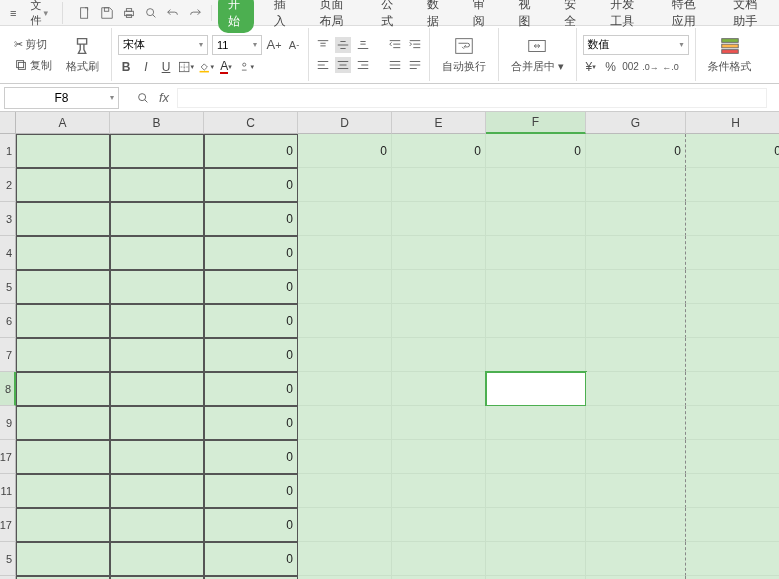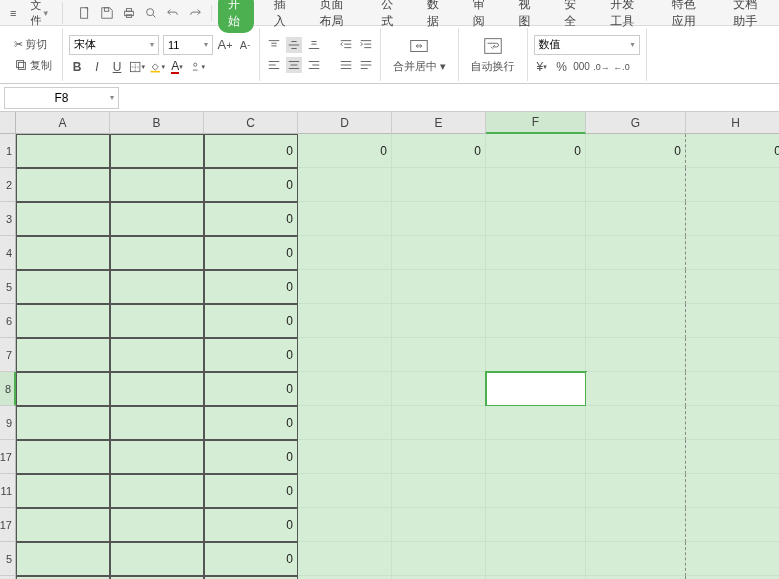--- a/index.html
+++ b/index.html
@@ -126,20 +126,26 @@
             <span>剪切</span>
           </div>
         <div class="rb-btn">
             <svg class="icon-svg" viewBox="0 0 16 16">
               <rect x="3" y="3" width="8" height="8" fill="none" stroke="currentColor"></rect>
               <rect x="5" y="5" width="8" height="8" fill="none" stroke="currentColor"></rect>
             </svg> 
             <span>复制</span>
           </div>
       </div>
+      <div class="rb-big">
+        <svg class="icon" viewBox="0 0 24 24">
+            <path d="M6 4h10v6H6zM9 10v6l-2 4h8l-2-4v-6" fill="none" stroke="#666" stroke-width="1.5"></path>
+          </svg>
+        <span>格式刷</span>
+      </div>
     </div>
   </div>
 
   <div class="ribbon-group">
     <div class="ribbon-row">
       <div class="font-sel font-name">
           <span>宋体</span>
           <span style="font-size:8px;color:#888">▾</span>
         </div>
       <div class="font-sel font-size">
@@ -236,59 +242,79 @@
           <svg class="icon-svg" viewBox="0 0 16 16">
             <path d="M2 4h12M2 8h12M2 12h8" stroke="currentColor"></path>
           </svg>
         </span>
     </div>
   </div>
 
   <div class="ribbon-group">
     <div class="rb-big">
       <svg class="icon" viewBox="0 0 24 24">
+          <rect x="3" y="4" width="18" height="16" fill="none" stroke="#666"></rect>
+          <path d="M6 9h10a2 2 0 010 4h-4l2-2M12 15l-2-2" stroke="#666" fill="none"></path>
+        </svg>
+      <span>自动换行</span>
+    </div>
+  </div>
+
+  <div class="ribbon-group">
+    <div class="rb-big">
+      <svg class="icon" viewBox="0 0 24 24">
           <rect x="3" y="6" width="18" height="12" fill="none" stroke="#666"></rect>
           <path d="M9 12h6M9 12l2-2M9 12l2 2M15 12l-2-2M15 12l-2 2" stroke="#666" fill="none"></path>
         </svg>
       <span><span>合并居中</span> ▾</span>
-    </div>
-  </div>
-
-  <div class="ribbon-group">
-    <div class="rb-big">
-      <svg class="icon" viewBox="0 0 24 24">
-          <rect x="3" y="4" width="18" height="16" fill="none" stroke="#666"></rect>
-          <path d="M6 9h10a2 2 0 010 4h-4l2-2M12 15l-2-2" stroke="#666" fill="none"></path>
-        </svg>
-      <span>自动换行</span>
     </div>
   </div>
 
   <div class="ribbon-group">
     <div class="ribbon-row">
       <div class="font-sel num-fmt">
           <span>数值</span>
           <span style="font-size:8px;color:#888">▾</span>
         </div>
     </div>
     <div class="ribbon-row">
       <span class="sm-icon">¥ <span style="font-size:7px">▾</span></span>
       <span class="sm-icon">%</span>
-      <span class="sm-icon" style="font-size:10px">000</span>
+      <span class="sm-icon" style="font-size:10px">002</span>
       <span class="sm-icon" style="font-size:9px">.0→</span>
       <span class="sm-icon" style="font-size:9px">←.0</span>
     </div>
   </div>
 
+  <div class="ribbon-group" style="border-right:none">
+    <div class="rb-big">
+      <svg class="icon" viewBox="0 0 24 24">
+          <rect x="3" y="4" width="18" height="4" fill="#7cb342" stroke="#666"></rect>
+          <rect x="3" y="10" width="18" height="4" fill="#ffb74d" stroke="#666"></rect>
+          <rect x="3" y="16" width="18" height="4" fill="#ef5350" stroke="#666"></rect>
+        </svg>
+      <span>条件格式</span>
+    </div>
+  </div>
 </div>
 
 <div class="fbar">
   <div class="name-box">
     <span>F8</span>
     <span class="dd-arrow">▾</span>
+  </div>
+  <div class="fx-area">
+    <span class="sm-icon">
+        <svg class="icon-svg" viewBox="0 0 16 16">
+          <circle cx="7" cy="7" r="4" fill="none" stroke="currentColor"></circle>
+          <path d="M10 10l3 3" stroke="currentColor"></path>
+        </svg>
+      </span>
+    <span class="fx-icon">fx</span>
+    <div class="formula-input"></div>
   </div>
 </div>
 
 <div class="sheet">
   <div class="corner"></div>
   <div class="col-headers" id="col-headers">
       <div class="col-h" style="width: 94px;">A</div>
       <div class="col-h" style="width: 94px;">B</div>
       <div class="col-h" style="width: 94px;">C</div>
       <div class="col-h" style="width: 94px;">D</div>

